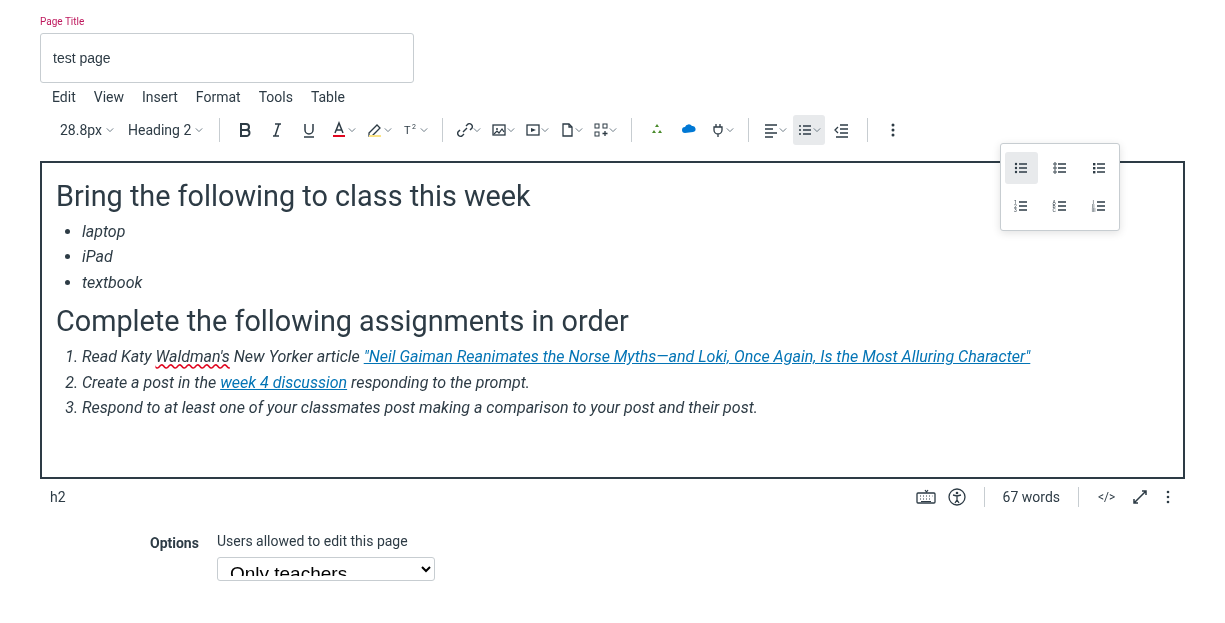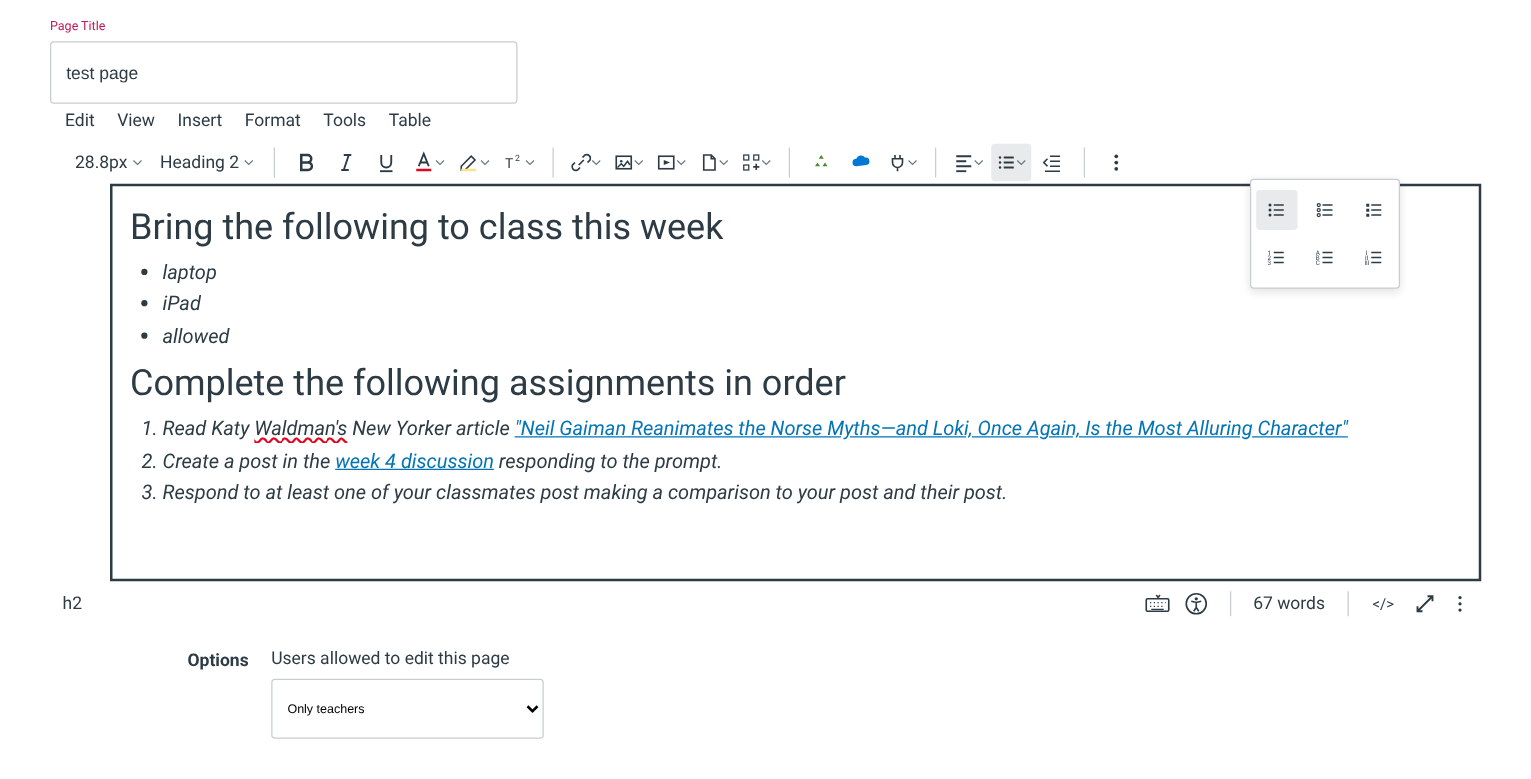--- a/index.html
+++ b/index.html
@@ -28,21 +28,21 @@
 .menubar {
   padding: 6px 0 6px 12px;
   display: flex;
   gap: 18px;
   font-size: 14px;
 }
 .menubar span { cursor: pointer; }
 .toolbar {
   display: flex;
   align-items: center;
-  padding: 4px 4px 2px 14px;
+  padding: 4px 4px 16px 14px;
   gap: 2px;
   position: relative;
   flex-wrap: nowrap;
 }
 .tb-sep {
   width: 1px;
   height: 24px;
   background: #c7cdd1;
   margin: 0 8px;
 }
@@ -80,21 +80,20 @@
   grid-template-columns: repeat(3, 1fr);
   gap: 6px;
 }
 .dropdown-grid .tb-btn { height: 32px; }
 .dropdown-grid .tb-btn.selected { background: #e8eaec; }
 .editor {
   border: 2px solid #2d3b45;
   min-height: 318px;
   padding: 6px 30px 20px 14px;
   margin-top: 0;
-  margin-left: 48px;
 }
 .editor h2 {
   font-weight: 400;
   font-size: 28.8px;
   margin: 10px 0 8px 0;
   color: #2d3b45;
 }
 .editor ul, .editor ol {
   margin: 4px 0 10px 0;
   padding-left: 26px;
@@ -125,25 +124,25 @@
 }
 .options-label {
   font-weight: 700;
   font-size: 14px;
   padding-top: 2px;
 }
 .options-right { font-size: 14px; }
 .options-select {
   margin-top: 8px;
   width: 218px;
-  height: 48px;
+  height: 24px;
   border: 1px solid #c7cdd1;
   border-radius: 3px;
   padding: 4px 8px;
-  font-size: 10px;
+  font-size: 19px;
   background: #fff;
 }
 </style>
 </head>
 <body>
 
 
 
 
 <div class="title-label">Page Title</div>
@@ -454,21 +453,21 @@
     </div>
   </div>
 </div>
 
 
 <div class="editor">
   <h2>Bring the following to class this week</h2>
   <ul>
     <li>laptop</li>
     <li>iPad</li>
-    <li>allowed</li>
+    <li>textbook</li>
   </ul>
   <h2>Complete the following assignments in order</h2>
   <ol>
     <li><span>Read Katy </span><span class="squiggle">Waldman's</span><span> New Yorker article </span><a href="#">"Neil Gaiman Reanimates the Norse Myths—and Loki, Once Again, Is the Most Alluring Character"</a></li>
     <li><span>Create a post in the </span><a href="#">week 4 discussion</a><span> responding to the prompt.</span></li>
     <li>Respond to at least one of your classmates post making a comparison to your post and their post.</li>
   </ol>
 </div>
 
 

